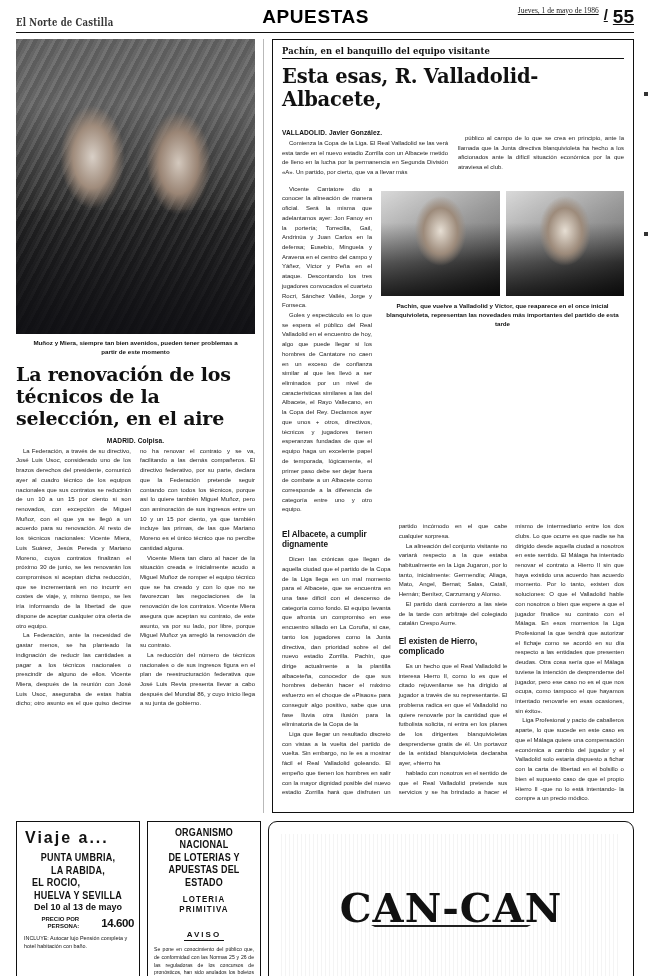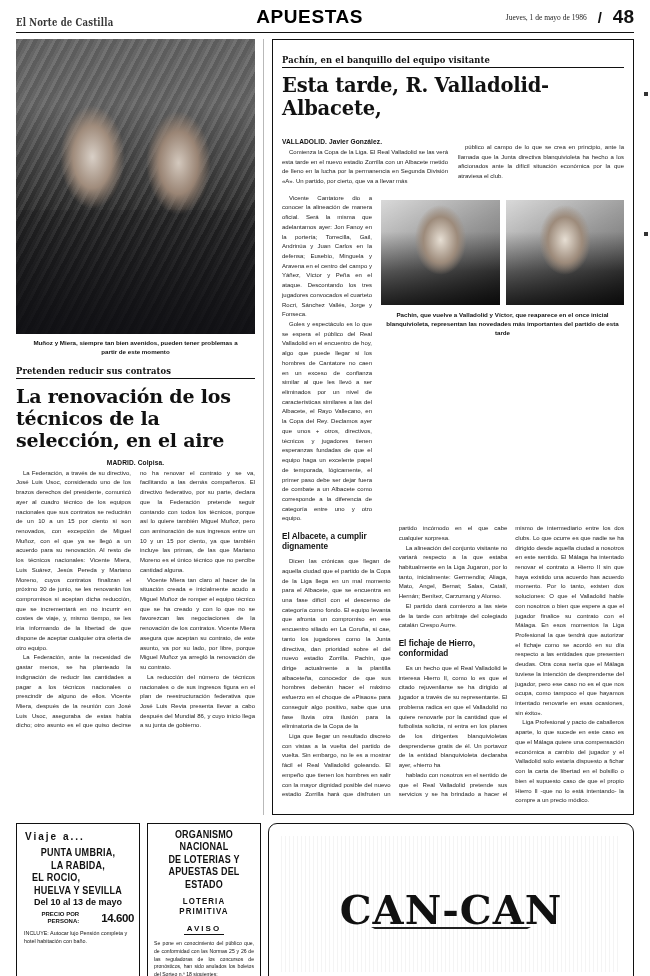--- a/index.html
+++ b/index.html
@@ -15,21 +15,21 @@
   .page { width:650px; height:976px; position:relative; padding:0 8px; }
 
   
   .masthead { display:flex; align-items:flex-end; justify-content:space-between;
               padding:6px 8px 2px 8px; }
   .paper-name { font-family:"DejaVu Serif", serif; font-weight:bold; font-size:8.5px;
                 letter-spacing:.2px; color:#1a1a1a; transform:scaleY(1.25);
                 transform-origin:bottom left; opacity:.88; }
   .section-title { font-family:"Liberation Sans", sans-serif; font-weight:bold;
                    font-size:19px; letter-spacing:.6px; color:#000; }
-  .dateline { display:flex; align-items:center; gap:11px; }
+  .dateline { display:flex; align-items:flex-start; gap:5px;text-decoration:underline; }
   .date-text { font-size:7.5px; color:#222; font-family:"Liberation Serif", serif; }
   .slash { font-size:15px; font-weight:bold; }
   .page-num { font-size:19px; font-weight:bold; font-family:"Liberation Sans",sans-serif; }
   .rule-top { border-top:1.6px solid #111; margin:2px 8px 0 8px; }
 
   
   .cols { display:flex; gap:0; padding:6px 8px 0 8px; }
   .col-left  { width:239px; }
   .vrule { width:1px; background:#b9b9b9; margin:0 8px; }
   .col-right { flex:1; }
@@ -69,58 +69,58 @@
                hyphens:auto; }
   .body-text p { margin:0 0 0 0; text-indent:7px; }
   .body-text p:first-child { text-indent:7px; }
   .subhead { font-family:"Liberation Sans", sans-serif; font-weight:bold;
              font-size:8.2px; line-height:1.22; margin:8px 0 5px 0; }
 
   .two-col { column-count:2; column-gap:9px; column-rule:none; }
   .three-col { column-count:3; column-gap:8px; }
 
   
-  .story-box { border:1.1px solid #111; padding:15px 9px 8px 9px; }
+  .story-box { border:1.1px solid #111; padding:6px 9px 8px 9px; }
 
   
   .portraits { display:flex; gap:6px; margin:6px 0 0 0; }
   .portrait { flex:1; height:105px; position:relative; overflow:hidden;
      background:linear-gradient(150deg,#cfcfcf,#7d7d7d 45%,#242424); }
   .portrait::before { content:""; position:absolute; inset:0;
      background:
        radial-gradient(ellipse 34px 46px at 50% 38%, #e6ded3 0%, #9d8b7b 50%, rgba(0,0,0,0) 76%),
        linear-gradient(180deg, rgba(255,255,255,.22) 0 30%, rgba(0,0,0,.35) 68%, rgba(0,0,0,.7) 100%);}
 
   
   .ads { display:flex; gap:7px; padding:8px 8px 6px 8px; align-items:stretch; }
   .ad { border:1.1px solid #111; }
   .ad-travel { width:124px; padding:5px 5px 4px 5px; text-align:center; }
   .ad-lottery { width:114px; padding:5px 6px; text-align:center; }
   .ad-cancan { flex:1; border-radius:9px; position:relative; padding:10px; }
 
-  .t-viaje { font-family:"Liberation Sans",sans-serif; font-weight:bold; font-size:10px;
+  .t-viaje { font-family:"Liberation Sans",sans-serif; font-weight:bold; font-size:16px;
              letter-spacing:2px; text-align:left; margin:2px 0 4px 3px; }
   .t-dest { font-family:"Liberation Sans",sans-serif; font-weight:bold; font-size:11px;
             line-height:1.16; transform:scaleX(.82); transform-origin:center;
             letter-spacing:.3px; }
   .t-dest div { white-space:nowrap; }
   .t-dates { font-family:"Liberation Sans",sans-serif; font-weight:bold; font-size:9px;
              }
   .t-price-row { display:flex; align-items:center; justify-content:space-between; gap:22px;
                  margin-top:4px; }
   .t-price-lab { font-size:6px; font-weight:bold; line-height:1.15; text-align:right; }
   .t-price-val { font-size:11.5px; font-weight:bold; letter-spacing:-.4px; }
   .t-incl { font-size:5.4px; line-height:1.45; text-align:left; margin-top:5px;
             padding:0 2px; }
 
   .l-title { font-family:"Liberation Sans",sans-serif; font-weight:bold; font-size:10px;
              line-height:1.25; transform:scaleX(.9); letter-spacing:.2px; }
   .l-sub { font-weight:bold; font-size:8.6px; letter-spacing:1.2px; margin-top:5px;
            transform:scaleX(.92); }
-  .l-aviso { font-weight:bold; font-size:8px; letter-spacing:2px; margin-top:8px;
+  .l-aviso { font-weight:bold; font-size:8px; letter-spacing:2px; margin-top:16px;
              border-bottom:1px solid #111; display:inline-block; padding:0 3px 1px 3px; }
   .l-body { font-size:5.1px; line-height:1.5; text-align:justify; margin-top:5px; }
 
   .cc-logo { text-align:center; font-family:"DejaVu Serif", serif; font-weight:bold;
              font-size:40px; letter-spacing:1px; margin-top:52px; color:#111; }
   .cc-tri { width:160px; height:42px; margin:-6px auto 0 auto;
             border-top:2px solid #222;
             clip-path:polygon(0 0,100% 0,50% 100%);
             background:linear-gradient(180deg,rgba(0,0,0,0) 0 0);
             position:relative; }
@@ -137,48 +137,47 @@
 <body>
 
 <div class="page">
 
   <div class="masthead">
     <div class="paper-name">El Norte de Castilla</div>
     <div class="section-title">APUESTAS</div>
     <div class="dateline">
       <span class="date-text">Jueves, 1 de mayo de 1986</span>
       <span class="slash">/</span>
-      <span class="page-num">48</span>
+      <span class="page-num">55</span>
     </div>
   </div>
   <div class="rule-top"></div>
 
   <div class="cols">
 
     <div class="col-left">
       <div class="photo photo-main"></div>
       <div class="caption">Muñoz y Miera, siempre tan bien avenidos, pueden tener problemas a partir de este momento</div>
-      <div class="kicker">Pretenden reducir sus contratos</div>
       <div class="headline">La renovación de los técnicos de la selección, en el aire</div>
       <div class="byline" style="text-align:center;">MADRID. Colpisa.</div>
       <div class="body-text two-col">
         <p>La Federación, a través de su directivo, José Luis Usoc, considerado uno de los brazos derechos del presidente, comunicó ayer al cuadro técnico de los equipos nacionales que sus contratos se reducirán de un 10 a un 15 por ciento si son renovados, con excepción de Miguel Muñoz, con el que ya se llegó a un acuerdo para su renovación. Al resto de los técnicos nacionales: Vicente Miera, Luis Suárez, Jesús Pereda y Mariano Moreno, cuyos contratos finalizan el próximo 30 de junio, se les renovarán los compromisos si aceptan dicha reducción, que se incrementará en no incurrir en costes de viaje, y, mismo tiempo, se les iría informando de la libertad de que dispone de aceptar cualquier otra oferta de otro equipo.</p>
         <p>La Federación, ante la necesidad de gastar menos, se ha planteado la indignación de reducir las cantidades a pagar a los técnicos nacionales o prescindir de alguno de ellos. Vicente Miera, después de la reunión con José Luis Usoc, aseguraba de estas habia dicho; otro asunto es el que quiso decirse no ha renovar el contrato y se va, facilitando a las demás compañeros. El directivo federativo, por su parte, declara que la Federación pretende seguir contando con todos los técnicos, porque así lo quiere también Miguel Muñoz, pero con aminoración de sus ingresos entre un 10 y un 15 por ciento, ya que también incluye las primas, de las que Mariano Moreno es el único técnico que no percibe cantidad alguna.</p>
         <p>Vicente Miera tan claro al hacer de la situación creada e inicialmente acudo a Miguel Muñoz de romper el equipo técnico que se ha creado y con lo que no se favorezcan las negociaciones de la renovación de los contratos. Vicente Miera asegura que aceptan su contrato, de este asunto, va por su lado, por libre, porque Miguel Muñoz ya arregló la renovación de su contrato.</p>
         <p>La reducción del número de técnicos nacionales o de sus ingresos figura en el plan de reestructuración federativa que José Luis Revia presenta llevar a cabo después del Mundial 86, y cuyo inicio llega a su junta de gobierno.</p>
       </div>
     </div>
 
     <div class="vrule"></div>
 
     <div class="col-right">
       <div class="story-box">
         <div class="kicker" style="margin-top:0;">Pachín, en el banquillo del equipo visitante</div>
         <div class="headline headline-big">
-          <div>Esta tarde, R. Valladolid-Albacete,</div>
+          <div>Esta esas, R. Valladolid-Albacete,</div>
         </div>
 
         <div style="display:flex; gap:10px; margin-top:9px;">
           <div style="flex:1;">
             <div class="byline">
               <span class="src">VALLADOLID.</span>
               <span>Javier González.</span>
             </div>
             <div class="body-text">
               <p>Comienza la Copa de la Liga. El Real Valladolid se las verá esta tarde en el nuevo estadio Zorrilla con un Albacete metido de lleno en la lucha por la permanencia en Segunda División «A». Un partido, por cierto, que va a llevar más</p>
@@ -200,29 +199,29 @@
           </div>
           <div style="flex:1;">
             <div class="portraits">
               <div class="portrait"></div>
               <div class="portrait"></div>
             </div>
             <div class="caption" style="padding:5px 2px 0 2px;">Pachín, que vuelve a Valladolid y Víctor, que reaparece en el once inicial blanquivioleta, representan las novedades más importantes del partido de esta tarde</div>
           </div>
         </div>
 
-        <div class="three-col" style="">
+        <div class="three-col" style="margin-top:7px;">
           <div class="subhead">El Albacete, a cumplir dignamente</div>
           <div class="body-text">
             <p>Dicen las crónicas que llegan de aquella ciudad que el partido de la Copa de la Liga llega en un mal momento para el Albacete, que se encuentra en una fase difícil con el descenso de categoría como fondo. El equipo levanta que afronta un compromiso en ese encuentro siliado en La Coruña, si cae, tanto los jugadores como la Junta directiva, dan prioridad sobre el del nuevo estadio Zorrilla. Pachín, que dirige actualmente a la plantilla albaceteña, conocedor de que sus hombres deberán hacer el máximo esfuerzo en el choque de «Pisaos» para conseguir algo positivo, sabe que una fase lluvia otra ilusión para la eliminatoria de la Copa de la</p>
             <p>Liga que llegar un resultado discreto con vistas a la vuelta del partido de vuelta. Sin embargo, no le es a mostrar fácil el Real Valladolid goleando. El empeño que tienen los hombres en salir con la mayor dignidad posible del nuevo estadio Zorrilla hará que disfruten un partido incómodo en el que cabe cualquier sorpresa.</p>
             <p>La alineación del conjunto visitante no variará respecto a la que estaba habitualmente en la Liga Jugaron, por lo tanto, inicialmente: Germendía; Aliaga, Mato, Angel, Bernat; Salas, Catalí, Hernán; Benítez, Carzurrang y Alonso.</p>
             <p>El partido dará comienzo a las siete de la tarde con arbitraje del colegiado catalán Crespo Aurre.</p>
           </div>
-          <div class="subhead">El fichaje de Hierro, conformidad</div>
+          <div class="subhead">El existen de Hierro, complicado</div>
           <div class="body-text">
             <p>Es un hecho que el Real Valladolid le interesa Hierro II, como lo es que el citado rejuvenilarse se ha dirigido al jugador a través de su representante. El problema radica en que el Valladolid no quiere renovarle por la cantidad que el futbolista solicita, ni entra en los planes de los dirigentes blanquivioletas desprenderse gratis de él. Un portavoz de la entidad blanquivioleta declaraba ayer, «hierro ha</p>
             <p>hablado con nosotros en el sentido de que el Real Valladolid pretende sus servicios y se ha brindado a hacer el mismo de intermediario entre los dos clubs. Lo que ocurre es que nadie se ha dirigido desde aquella ciudad a nosotros en este sentido. El Málaga ha intentado renovar el contrato a Hierro II sin que haya existido una acuerdo has acuerdo momento. Por lo tanto, existen dos soluciones: O que el Valladolid hable con nosotros o bien que espere a que el jugador finalice su contrato con el Málaga. En esos momentos la Liga Profesional la que tendrá que autorizar el fichaje como se acordó en su día respecto a las entidades que presenten deudas. Otra cosa sería que el Málaga tuviese la intención de desprenderse del jugador, pero ese caso no es el que nos ocupa, como tampoco el que hayamos intentado renovarle en esas ocasiones, sin éxito».</p>
             <p>Liga Profesional y pacto de caballeros aparte, lo que sucede en este caso es que el Málaga quiere una compensación económica a cambio del jugador y el Valladolid solo estaría dispuesto a fichar con la carta de libertad en el bolsillo o bien el supuesto caso de que el propio Hierro II -que no lo está intentando- la compre a un precio módico.</p>
           </div>
         </div>
       </div>
     </div>
   </div>
 

